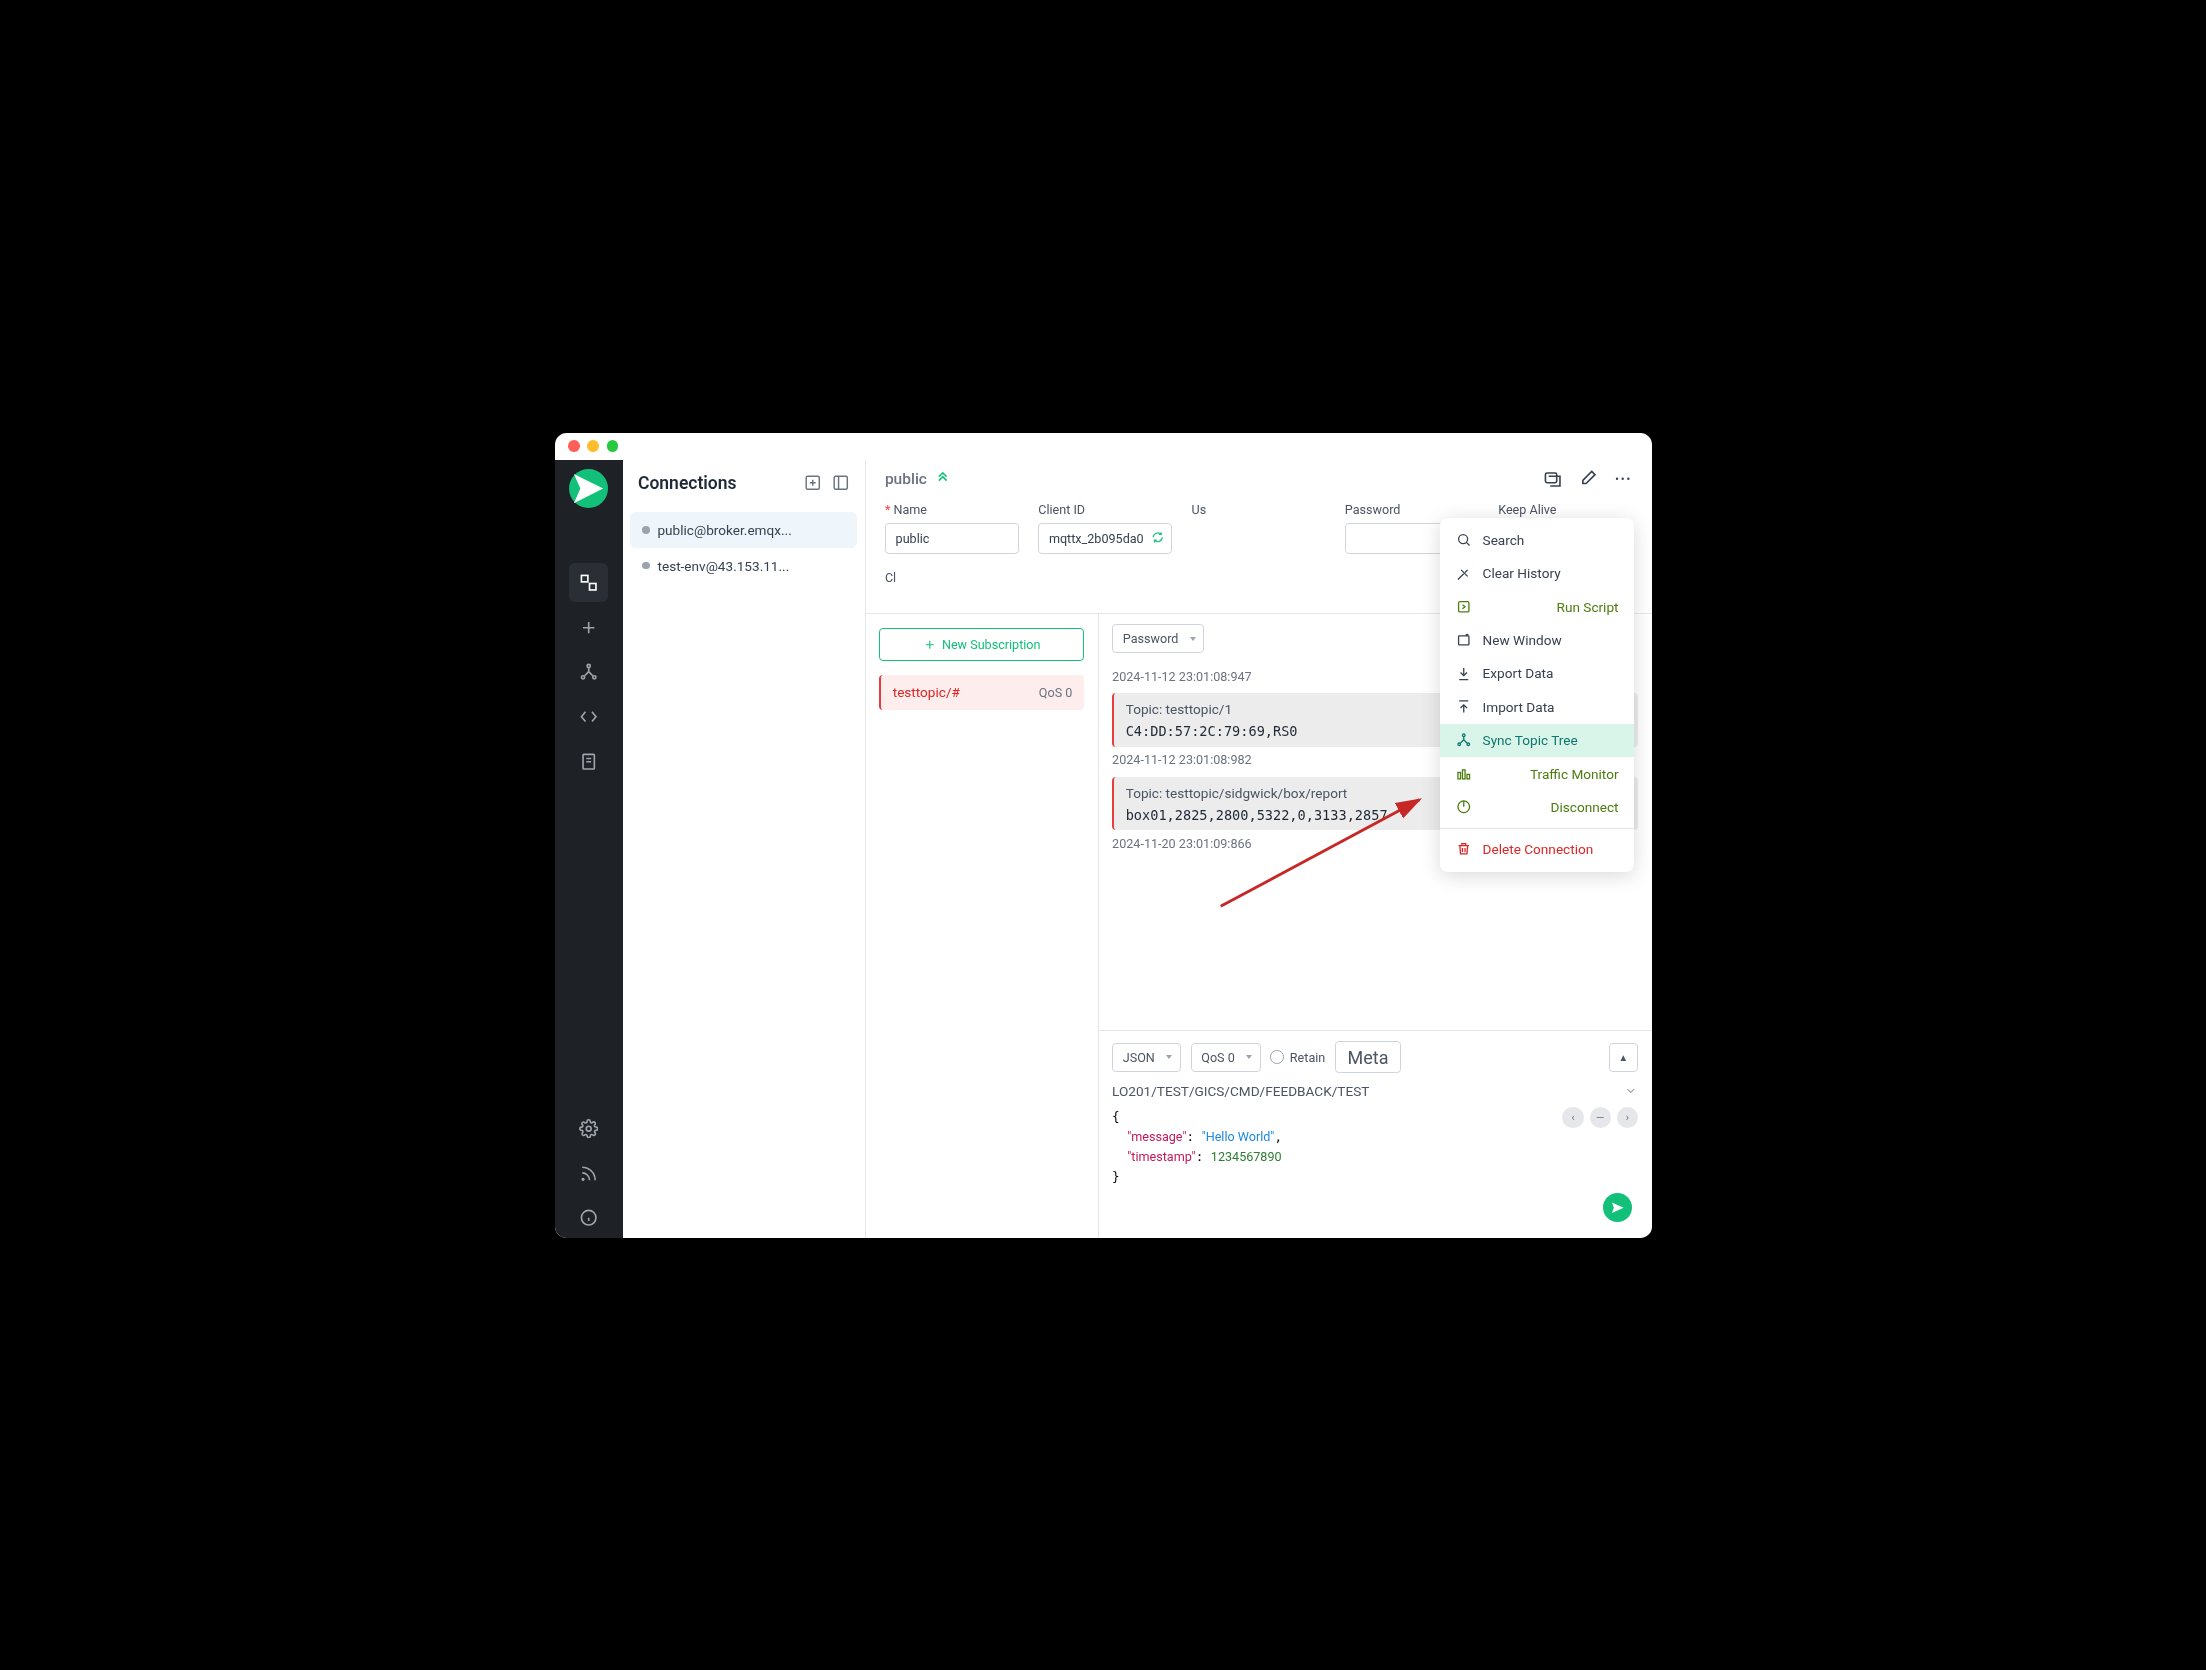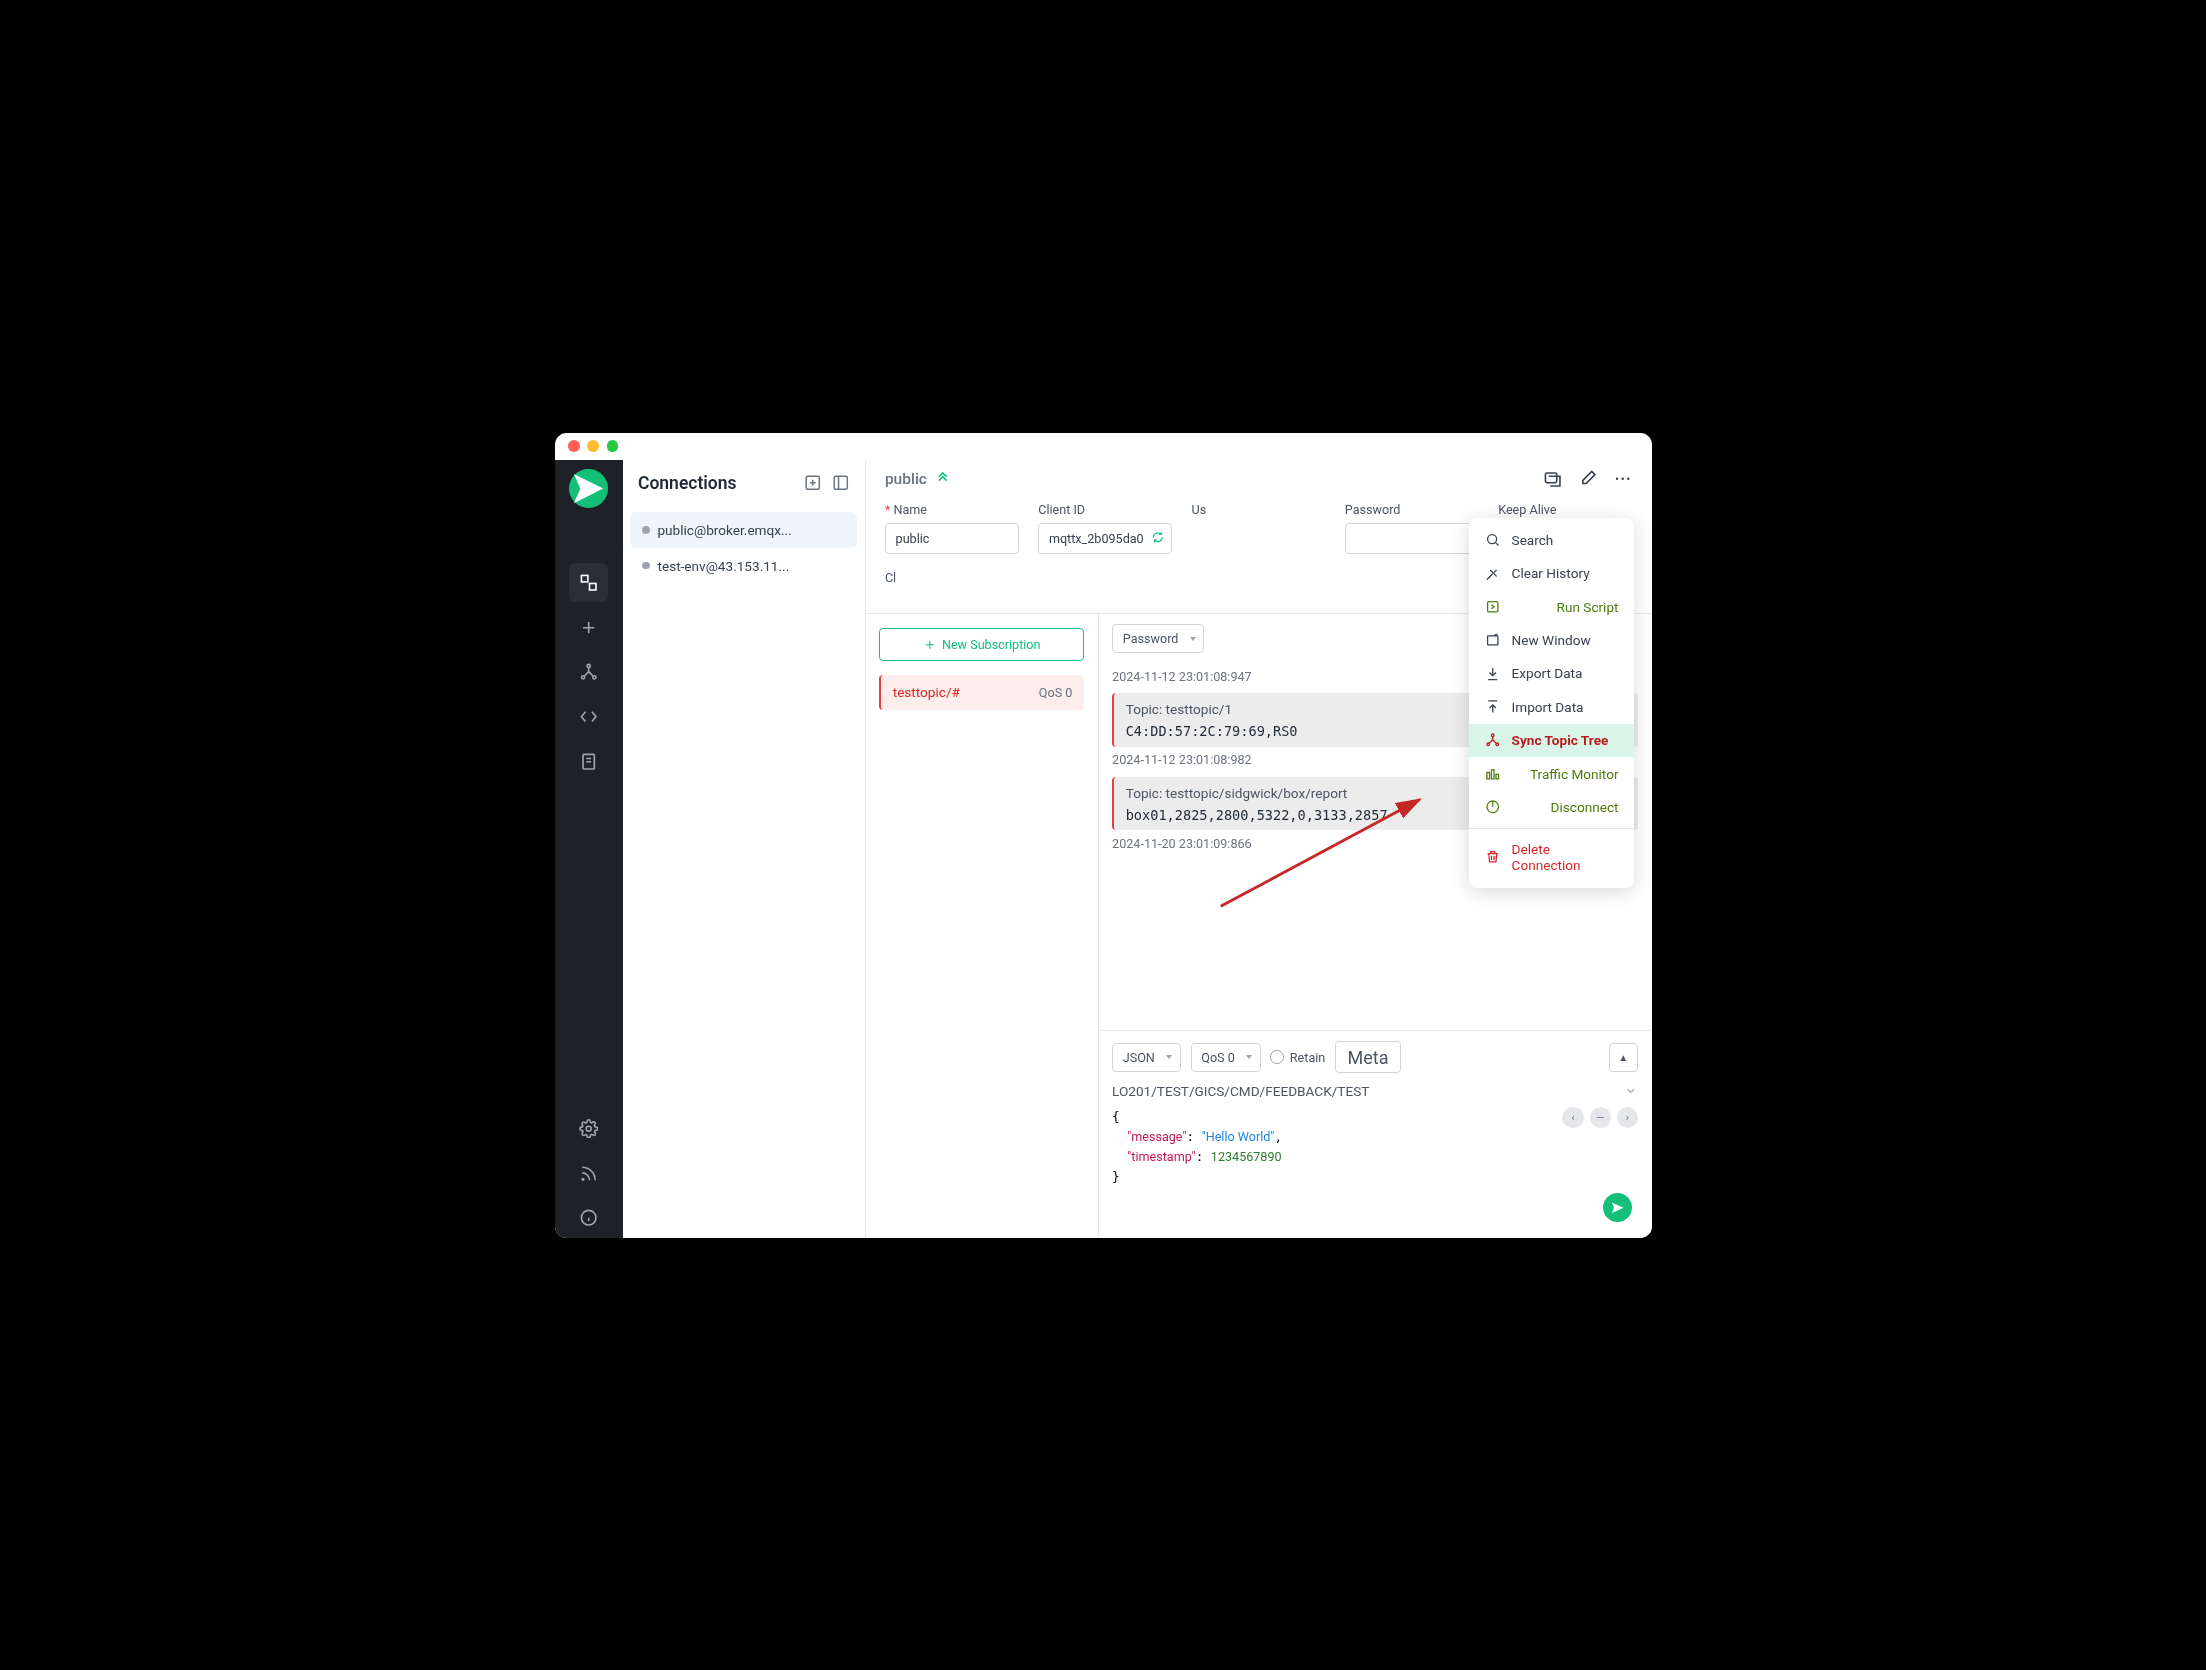--- a/index.html
+++ b/index.html
@@ -63,23 +63,23 @@
 .retain-chk .circ{width:13.6px;height:13.6px;border:1.5px solid #9ca3af;border-radius:50%;}
 .meta-btn{border:1px solid #d1d5db;border-radius:3.9px;padding:4.9px 11.6px;font-size:18px;color:#4b5563;cursor:pointer;}
 .caret-up{border:1px solid #d1d5db;border-radius:3.9px;width:29px;height:29px;display:flex;align-items:center;justify-content:center;font-size:9.7px;color:#4b5563;cursor:pointer;margin-left:auto;}
 .topic-row{display:flex;justify-content:space-between;align-items:center;font-size:13.6px;color:#4b5563;margin-bottom:7.8px;}
 .json-area{font-family:ui-monospace,Menlo,monospace;font-size:12.6px;line-height:1.6;white-space:pre;position:relative;}
 .k{color:#c2185b;} .s{color:#1e88e5;} .n{color:#2e7d32;}
 .nav-pills{position:absolute;right:0;top:0;display:flex;gap:5.8px;}
 .pill{width:21.3px;height:21.3px;border-radius:50%;background:#e5e7eb;display:flex;align-items:center;justify-content:center;font-size:10.7px;color:#6b7280;}
 .send-btn{position:absolute;right:19.4px;bottom:15.5px;width:29px;height:29px;border-radius:50%;background:#13c07a;color:#fff;display:flex;align-items:center;justify-content:center;cursor:pointer;}
 .send-btn svg{width:15.5px;height:15.5px;}
-.dropdown{position:absolute;top:58px;right:17.5px;width:165px;background:#fff;border-radius:7.8px;box-shadow:0 3.9px 19.4px rgba(0,0,0,0.15);padding:5.8px 0;z-index:10;}
+.dropdown{position:absolute;top:58px;right:17.5px;width:194px;background:#fff;border-radius:7.8px;box-shadow:0 3.9px 19.4px rgba(0,0,0,0.15);padding:5.8px 0;z-index:10;}
 .dd-item{display:flex;align-items:center;gap:11.6px;padding:8.7px 15.5px;font-size:13.6px;color:#374151;cursor:pointer;}
-.dd-item.hl{background:#d9f5ea;color:#b91c1c;font-weight:bold;}
+.dd-item.hl{background:#d9f5ea;color:#0f766e;}
 .dd-item.dis{color:#4d7c0f;justify-content:space-between;}
 .dd-item.danger{color:#dc2626;}
 .dd-item svg{width:15.5px;height:15.5px;flex-shrink:0;}
 .dd-sep{height:1px;background:#e5e7eb;margin:3.9px 0;}
 .arrow{position:absolute;top:330px;right:218px;width:223px;height:126px;pointer-events:none;z-index:5;}
 </style>
 </head>
 <body>
 
 <div class="app-window">

